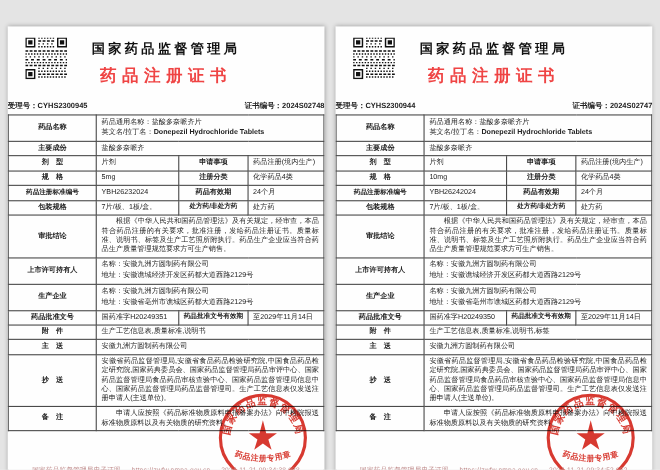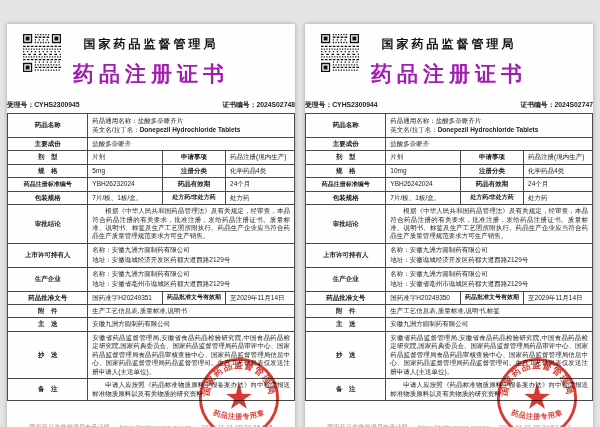--- a/index.html
+++ b/index.html
@@ -3,22 +3,22 @@
 <meta charset="utf-8">
 <style>
   html,body{margin:0;padding:0;background:#e4e4e4;}
   body{width:600px;height:427px;overflow:hidden;font-family:"Liberation Sans",sans-serif;}
   .canvas{display:flex;gap:10px;width:600px;height:427px;padding:6px 7px;box-sizing:border-box;}
   .page{position:relative;flex:1;background:#fefefe;box-shadow:0 0 4px rgba(0,0,0,.3);
         padding:8px 0;box-sizing:border-box;height:413px;overflow:hidden;margin-top:18px;}
   .qr{position:absolute;left:16px;top:10px;width:38px;height:38px;}
   .header{text-align:center;margin-top:4px;}
   .agency{font-size:12px;font-weight:bold;letter-spacing:3px;color:#111;}
-  .cert-title{font-family:"Liberation Serif",serif;font-size:21px;font-weight:600;
-              letter-spacing:5px;color:#a21caf;margin-top:7px;}
+  .cert-title{font-family:"Liberation Serif",serif;font-size:15px;font-weight:600;
+              letter-spacing:5px;color:#ef4444;margin-top:7px;}
   .meta{display:flex;justify-content:space-between;font-size:6.8px;font-weight:600;
         color:#222;margin:12px 0 3px;}
   table.cert{width:100%;border-collapse:collapse;table-layout:fixed;}
   table.cert td{border:1px solid #4a4a4a;font-size:6.5px;line-height:1.3;color:#222;
         padding:2px 4px;vertical-align:middle;word-break:break-all;}
   td.lbl{font-weight:bold;text-align:center;color:#111;padding:3px 1px;word-break:keep-all;}
   td.lbl.sm{font-size:6px;}
   .two-line div{padding:.5px 0;}
   .en{font-weight:600;}
   .para{text-indent:2em;text-align:justify;padding:4px 5px;}

